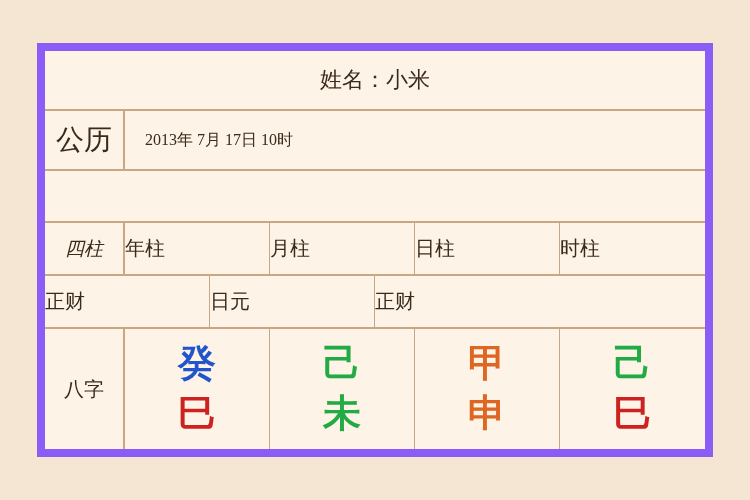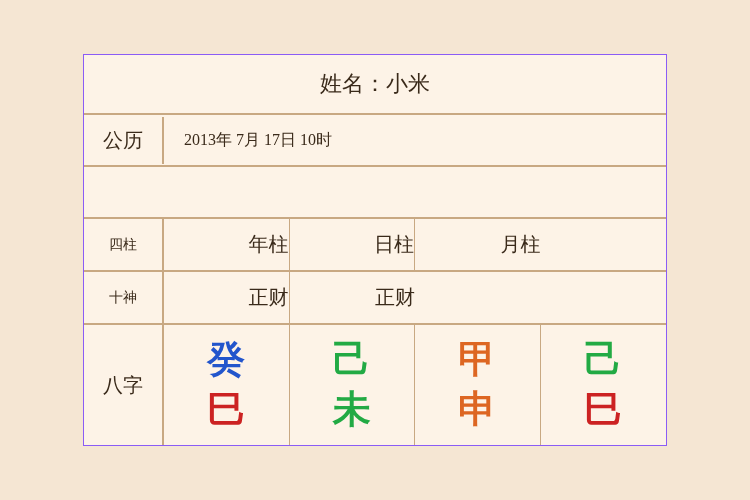--- a/index.html
+++ b/index.html
@@ -6,77 +6,78 @@
     body {
       width: 750px;
       height: 500px;
       background: #f5e6d3;
       font-family: "SimSun", "宋体", serif;
       display: flex;
       align-items: center;
       justify-content: center;
     }
     .container {
-      width: 584px;
+      width: 676px;
       background: #fdf3e7;
-      border: 1px solid #8b5cf6;
+      border: 8px solid #8b5cf6;
     }
     .header-row {
       display: flex;
       justify-content: space-around;
       align-items: center;
       padding: 14px 20px;
       font-size: 22px;
       color: #3a2a1a;
       border-bottom: 2px solid #c8a882;
     }
     .info-row {
       display: flex;
       border-bottom: 2px solid #c8a882;
       min-height: 52px;
       align-items: center;
     }
     .info-label {
       width: 80px;
       min-width: 80px;
       text-align: center;
-      font-size: 20px;
+      font-size: 28px;
       color: #3a2a1a;
       padding: 10px 0;
       border-right: 2px solid #c8a882;
     }
     .info-value {
       padding: 10px 20px;
       font-size: 16px;
       color: #3a2a1a;
       flex: 1;
     }
     .grid-section {
       display: flex;
       border-bottom: 2px solid #c8a882;
     }
     .grid-label {
       width: 80px;
       min-width: 80px;
       text-align: center;
-      font-size: 14px;
+      font-size: 19px;
       color: #3a2a1a;
       padding: 12px 12px;
       border-right: 2px solid #c8a882;
       display: flex;
       align-items: center;
       justify-content: center;
+      font-style: italic;
     }
     .grid-cells {
       flex: 1;
       display: grid;
       grid-template-columns: 1fr 1fr 1fr 1fr;
     }
     .grid-cell {
-      text-align: right;
+      text-align: left;
       font-size: 20px;
       color: #3a2a1a;
       padding: 12px 0;
       border-right: 1px solid #c8a882;
     }
     .grid-cell:last-child {
       border-right: none;
     }
     .bazi-section {
       display: flex;
@@ -134,29 +135,30 @@
     <div class="info-value">2013年 7月 17日 10时</div>
   </div>
 
   <div class="info-row">
   </div>
 
   <div class="grid-section">
     <div class="grid-label">四柱</div>
     <div class="grid-cells">
       <div class="grid-cell">年柱</div>
+      <div class="grid-cell">月柱</div>
       <div class="grid-cell">日柱</div>
-      <div class="grid-cell">月柱</div>
+      <div class="grid-cell">时柱</div>
     </div>
   </div>
 
   <div class="grid-section">
-    <div class="grid-label">十神</div>
     <div class="grid-cells">
       <div class="grid-cell">正财</div>
+      <div class="grid-cell">日元</div>
       <div class="grid-cell">正财</div>
     </div>
   </div>
 
   <div class="bazi-section">
     <div class="bazi-label">八字</div>
     <div class="bazi-cells" id="bazi-cells">
     <div class="bazi-cell">
           <span class="bazi-char color-blue">癸</span>
           <span class="bazi-char color-red">巳</span>

